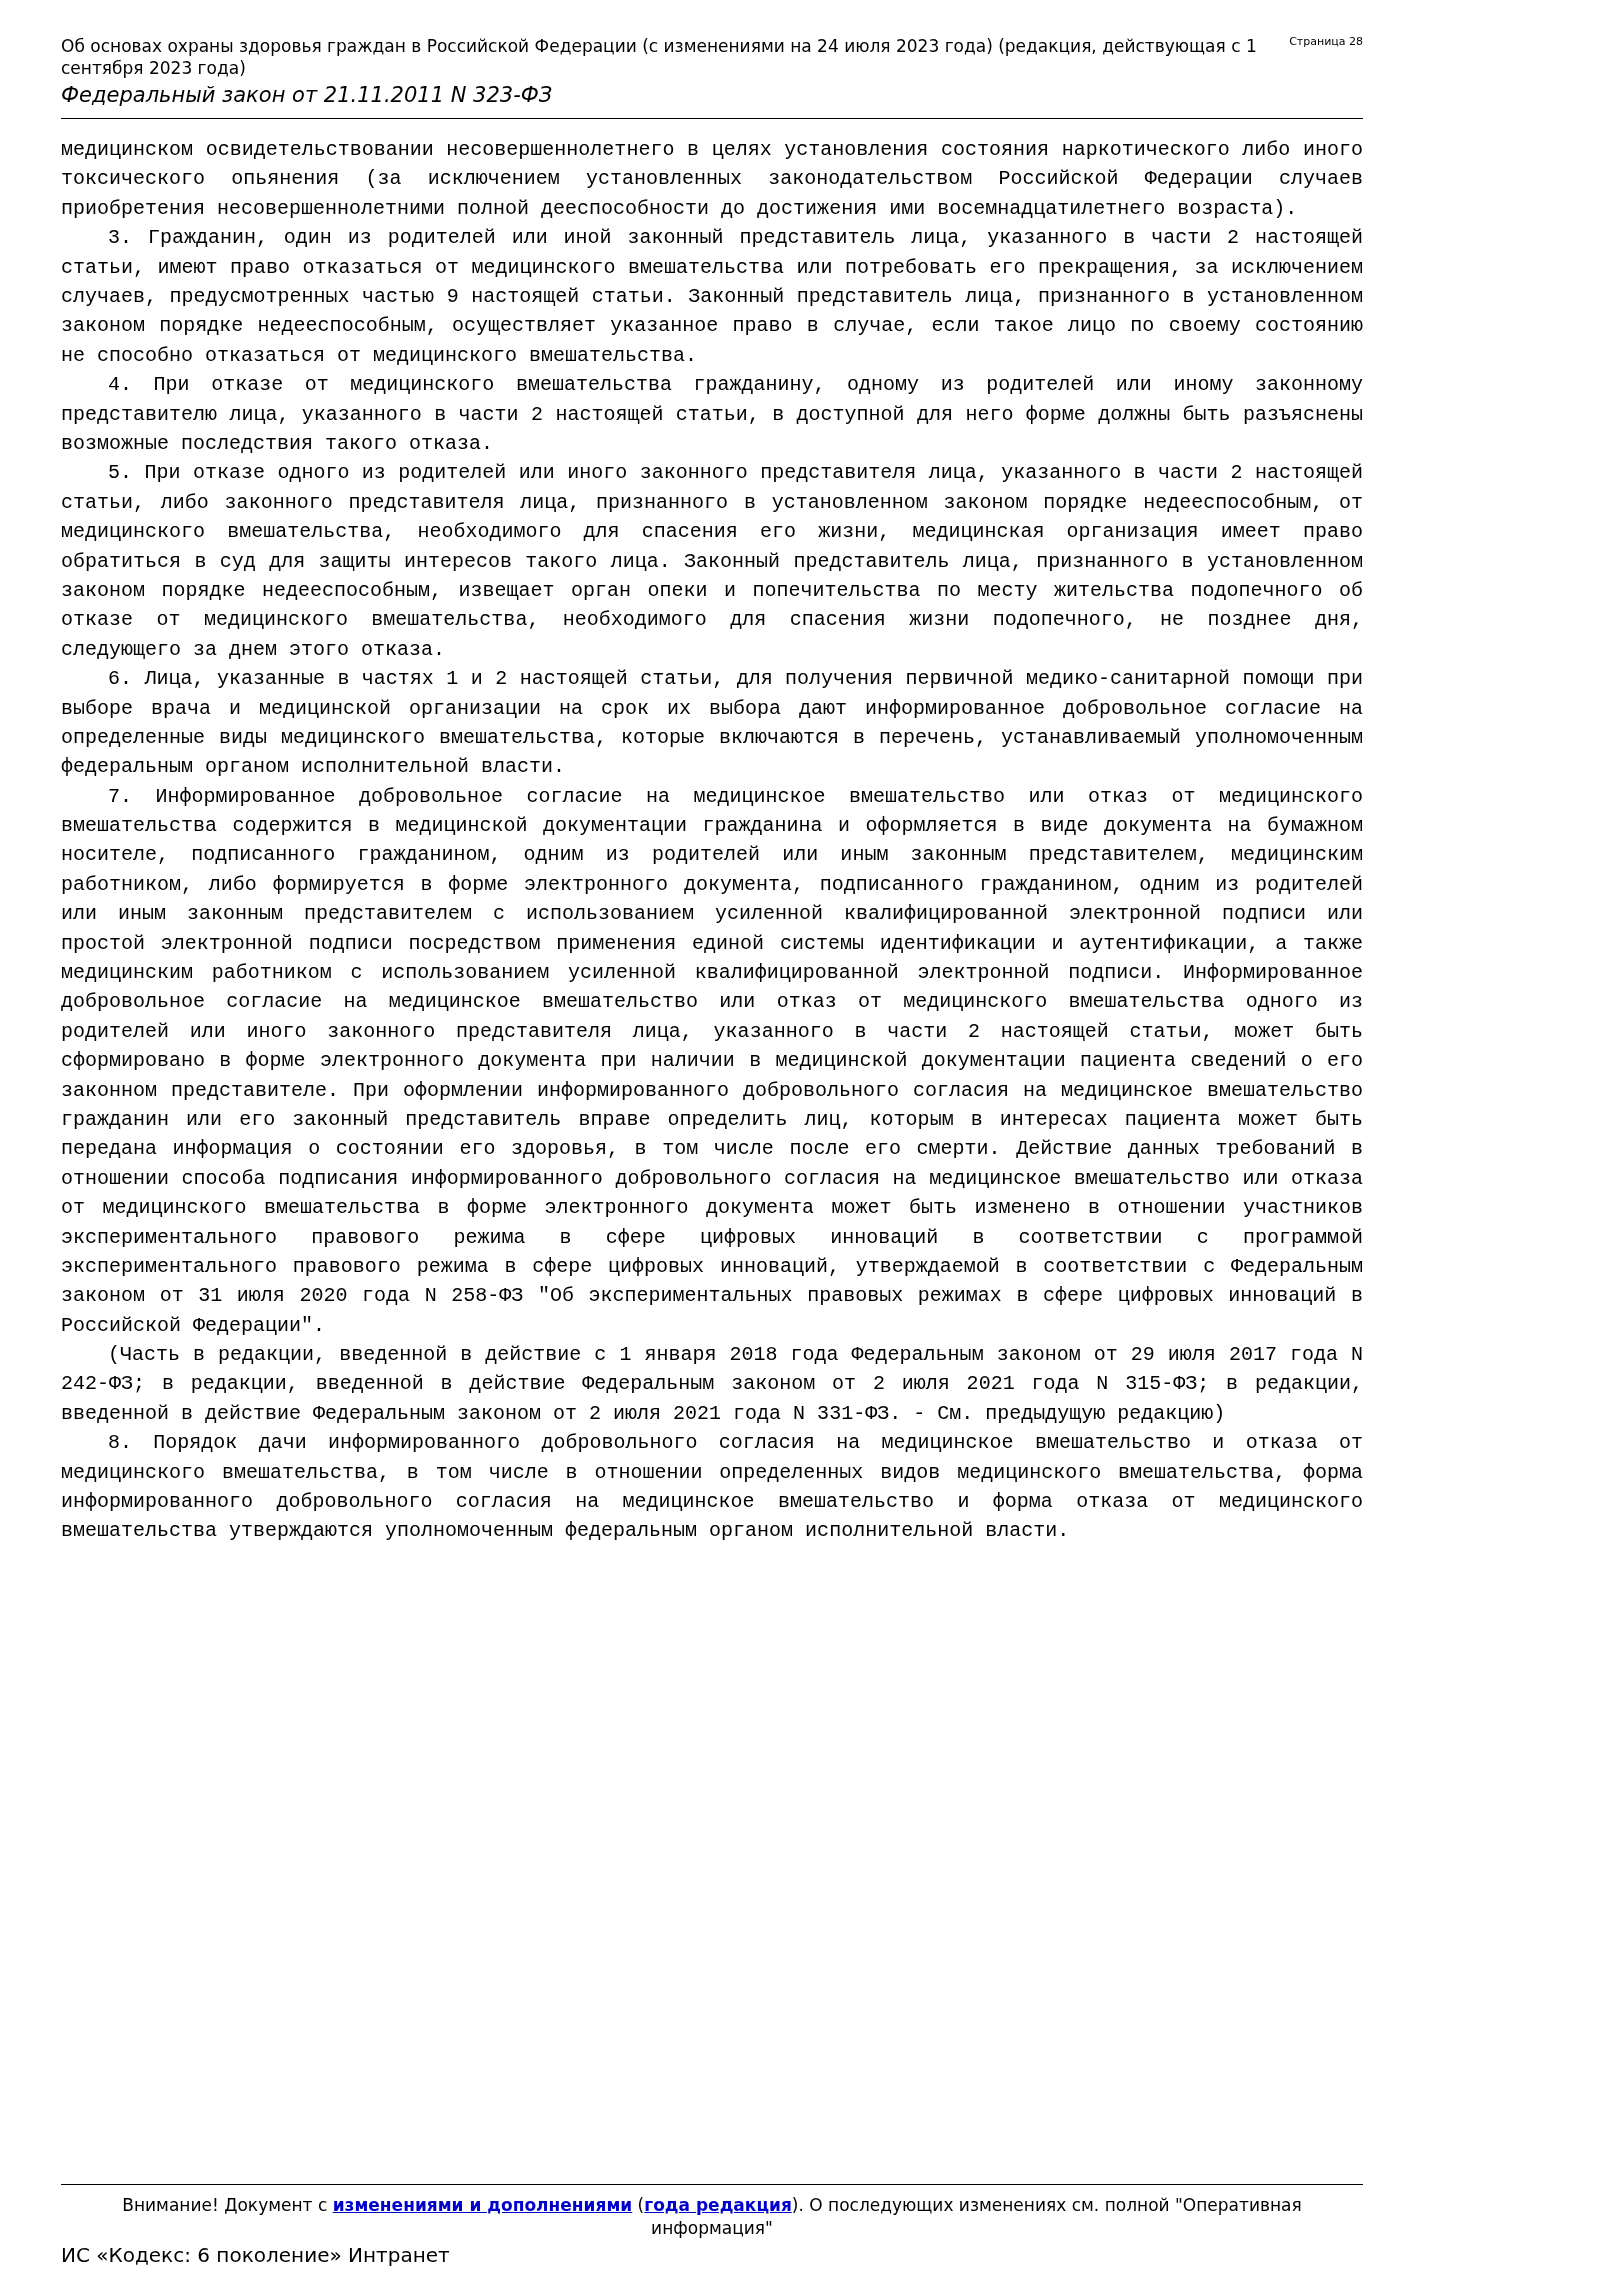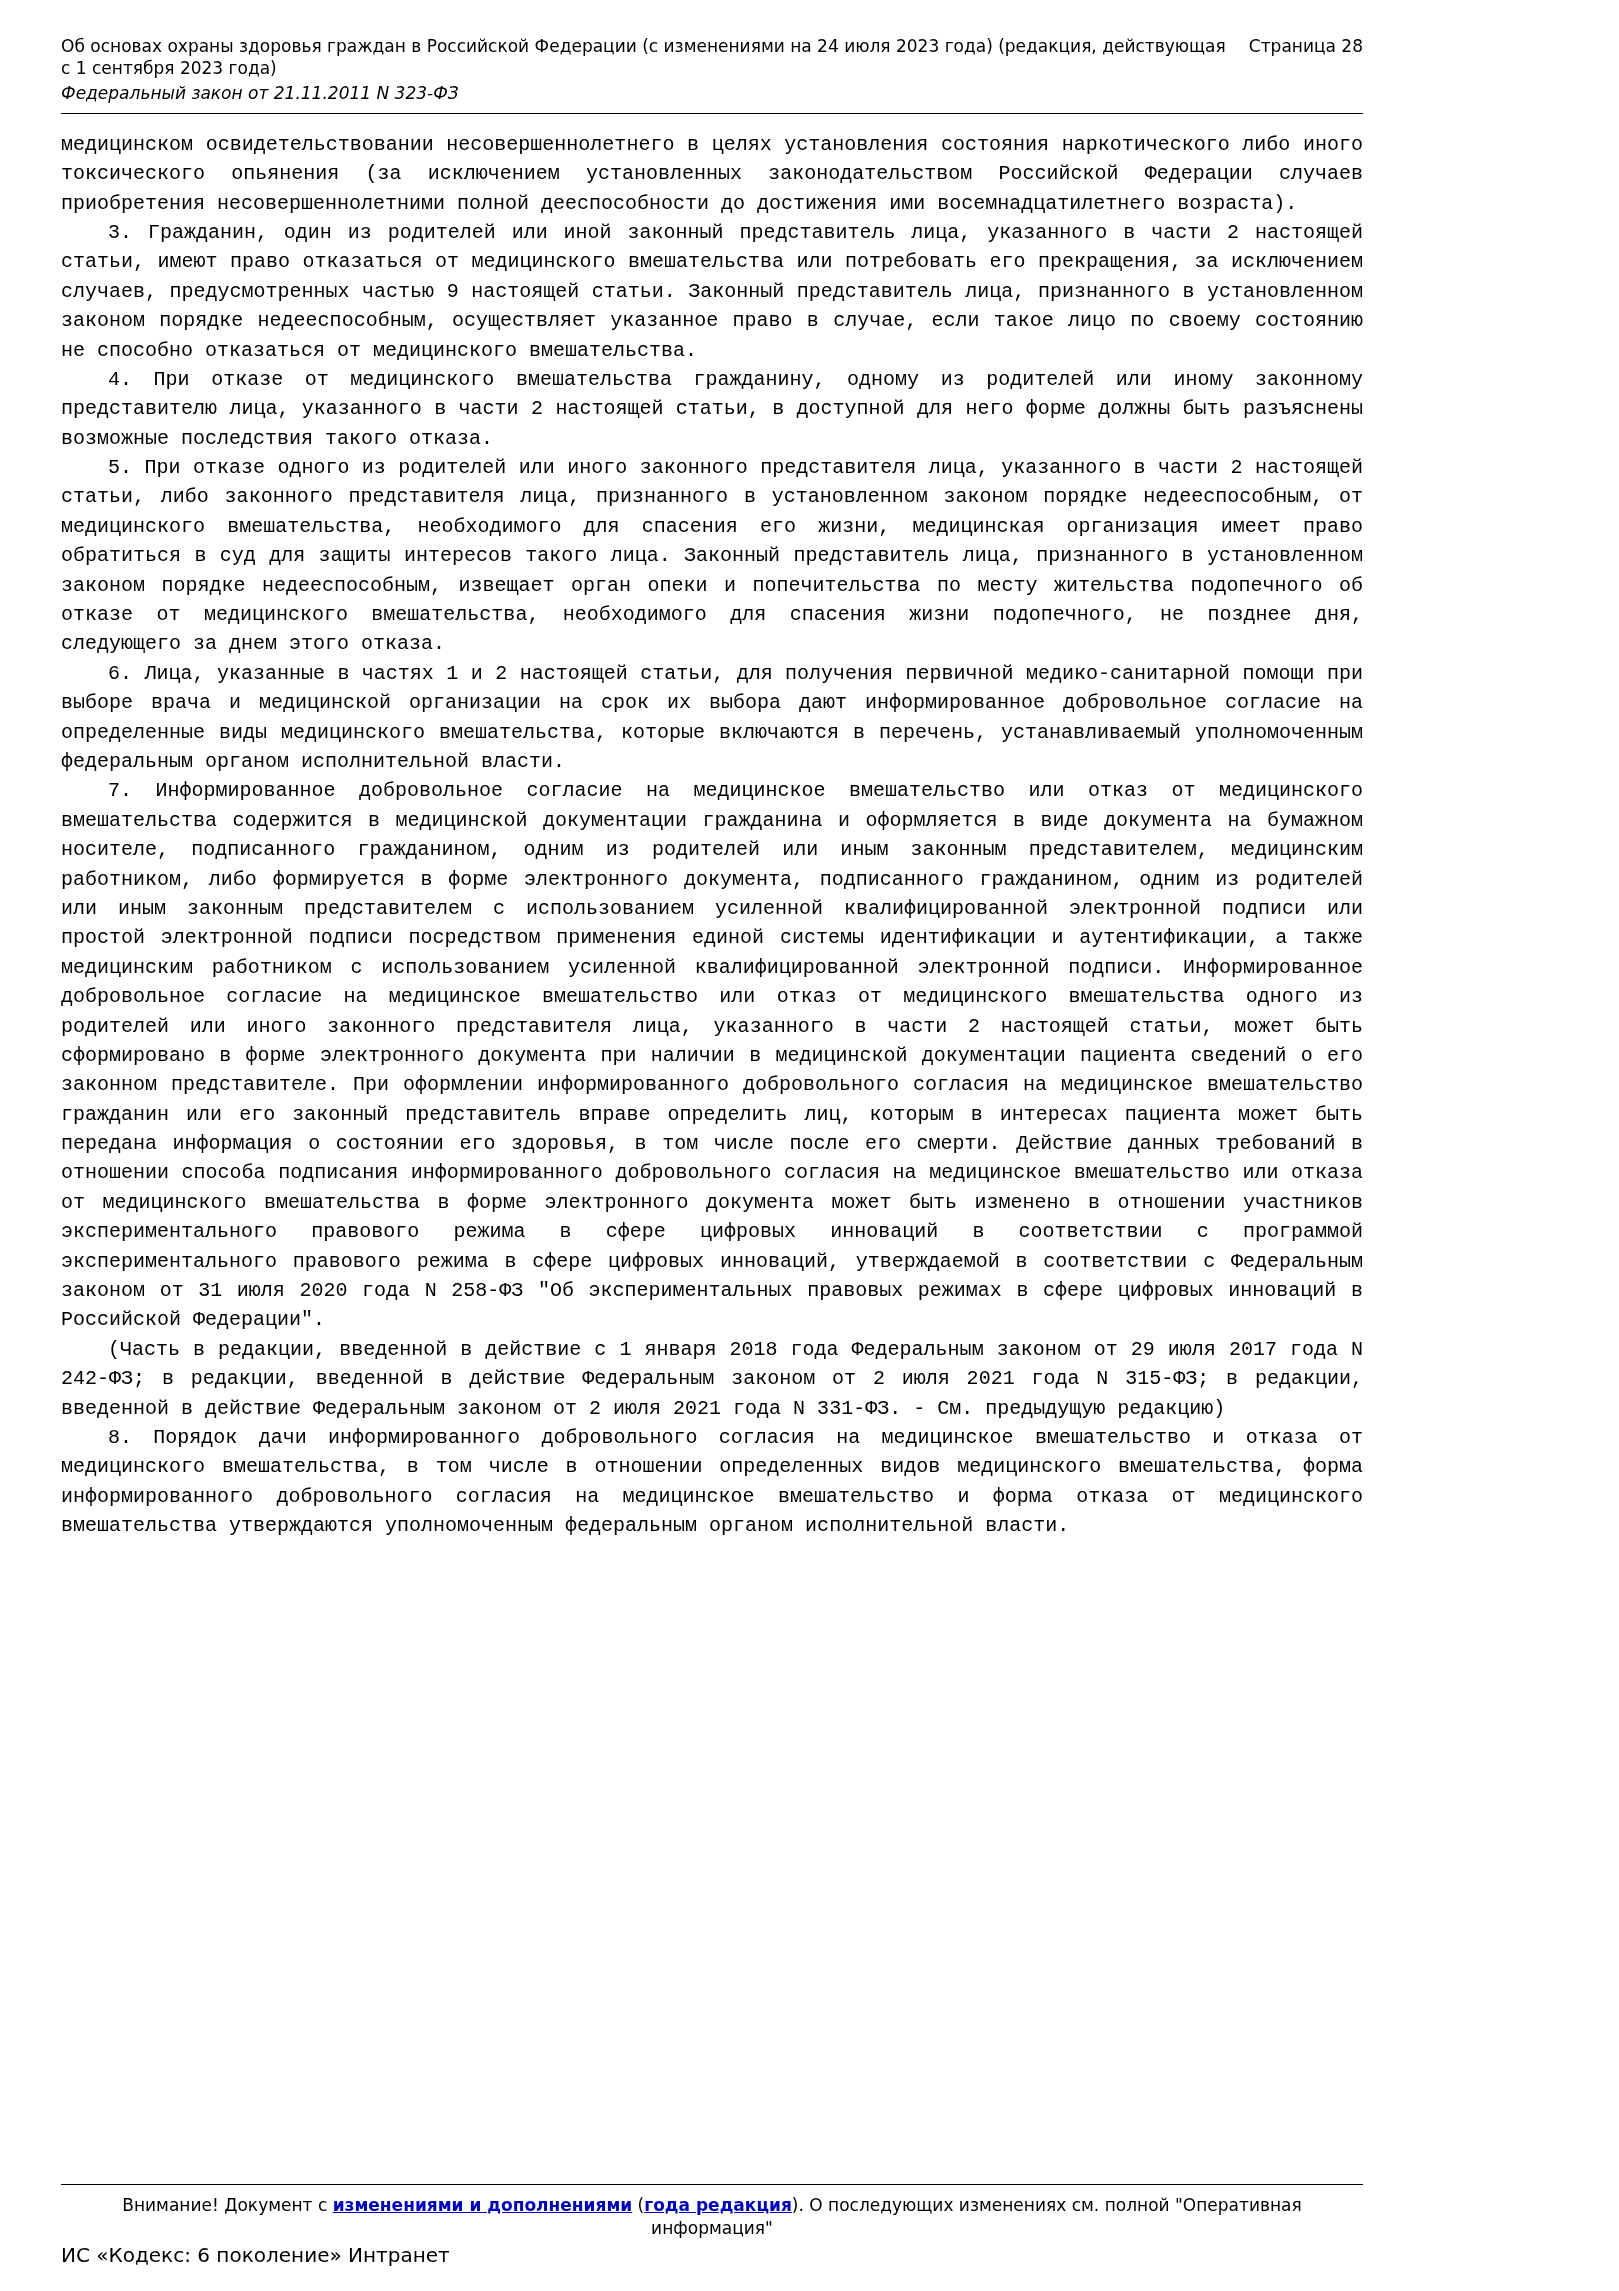--- a/index.html
+++ b/index.html
@@ -31,27 +31,27 @@
     align-items: flex-start;
     justify-content: space-between;
   }
   .header-title {
     max-width: 1274px;
     padding-right: 17.6px;
   }
   .header-page {
     white-space: nowrap;
     padding-top: 0px;
-    font-size: 17px;
+    font-size: 11px;
     text-align: right;
   }
   .header-law {
     margin-top: 2px;
     font-style: italic;
-    font-size: 17px;
+    font-size: 21px;
   }
   .header-law .law-name {
     font-style: italic;
   }
   .hr-top {
     border: none;
     border-top: 1px solid #000;
     margin: 8.8px 0 0 0;
   }
   

